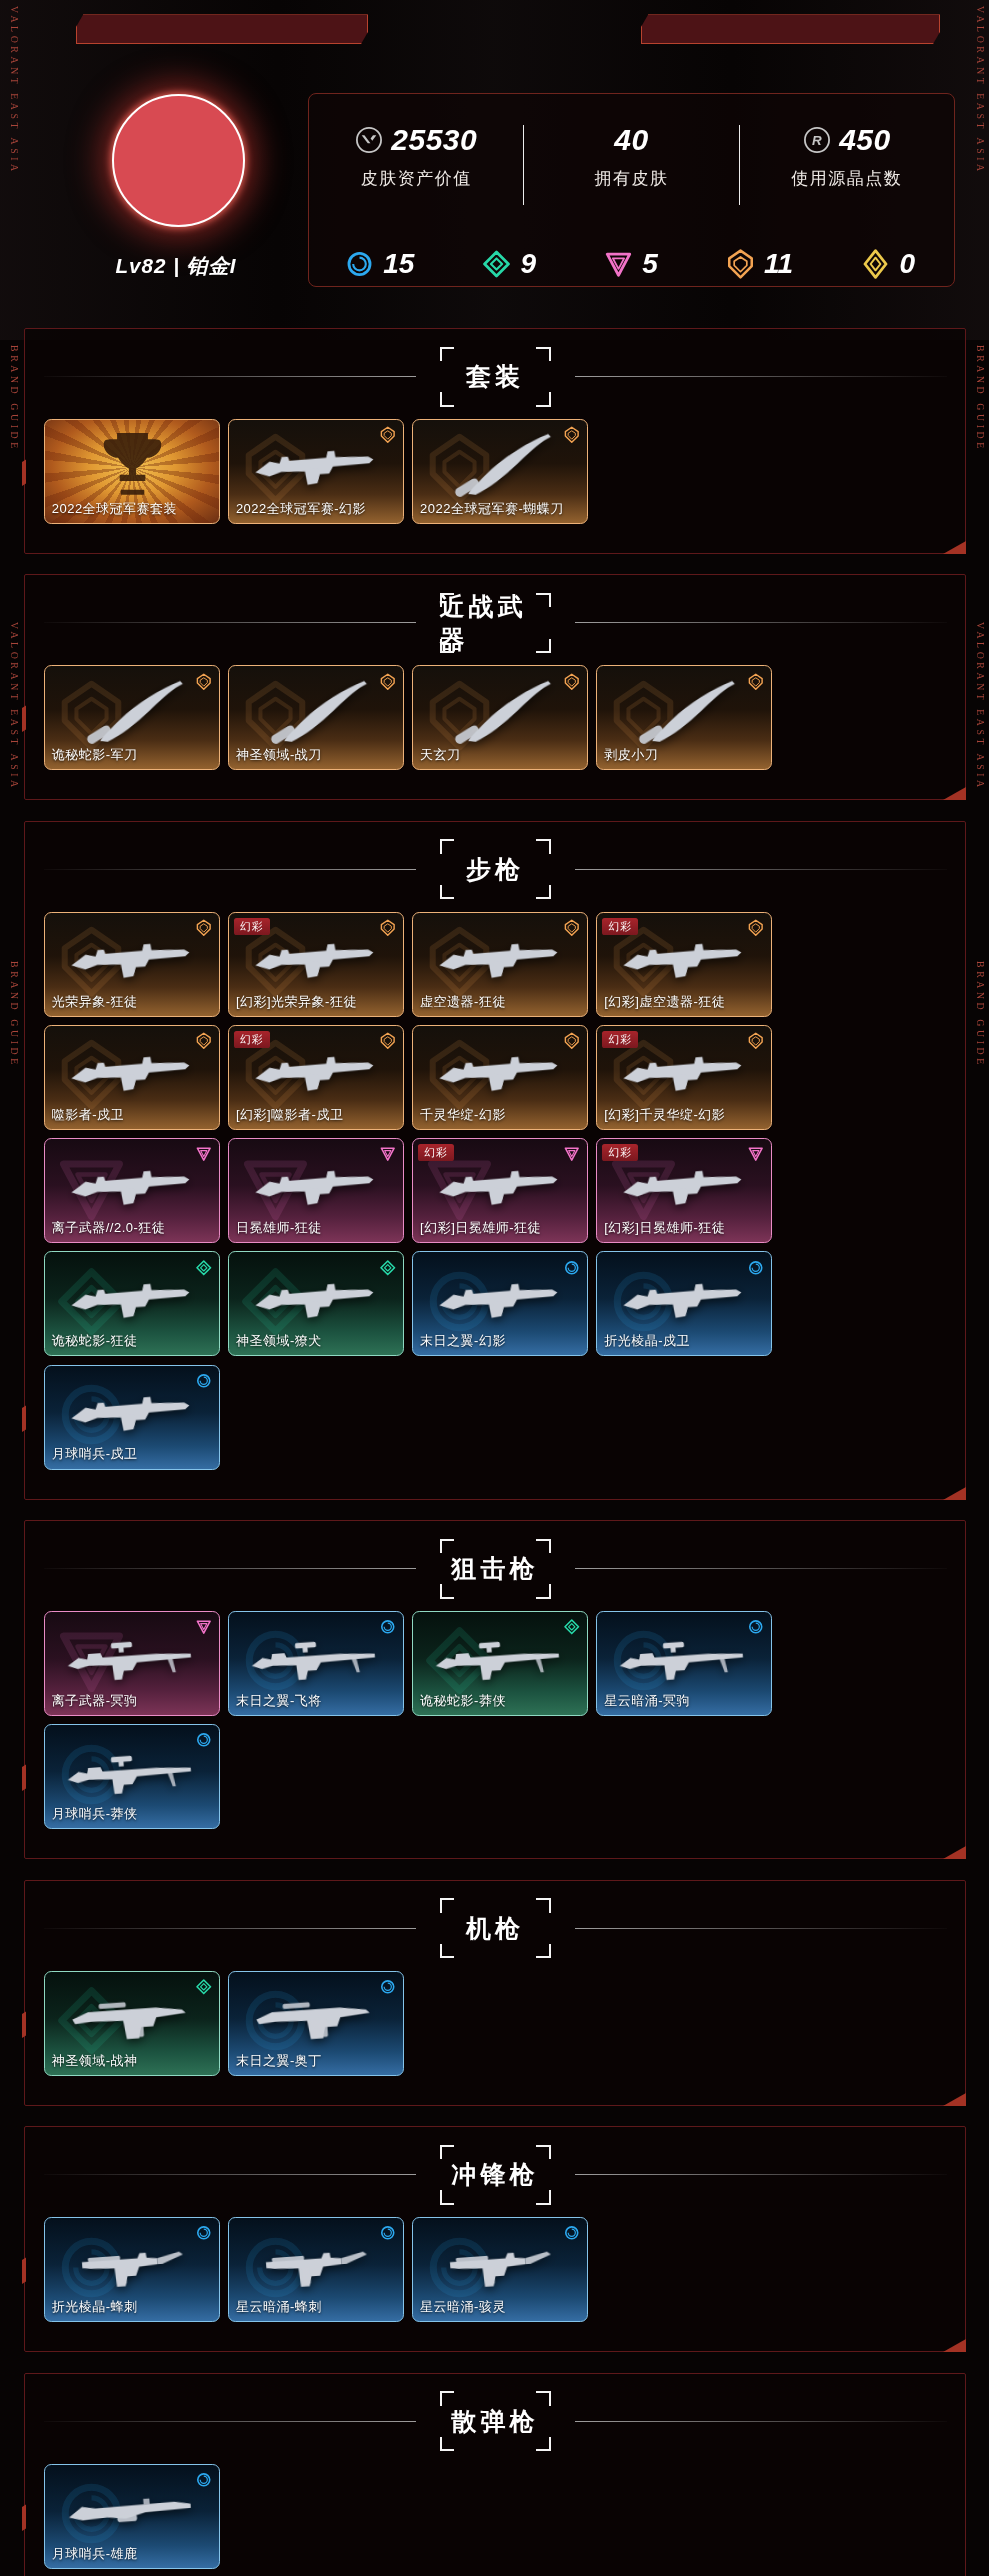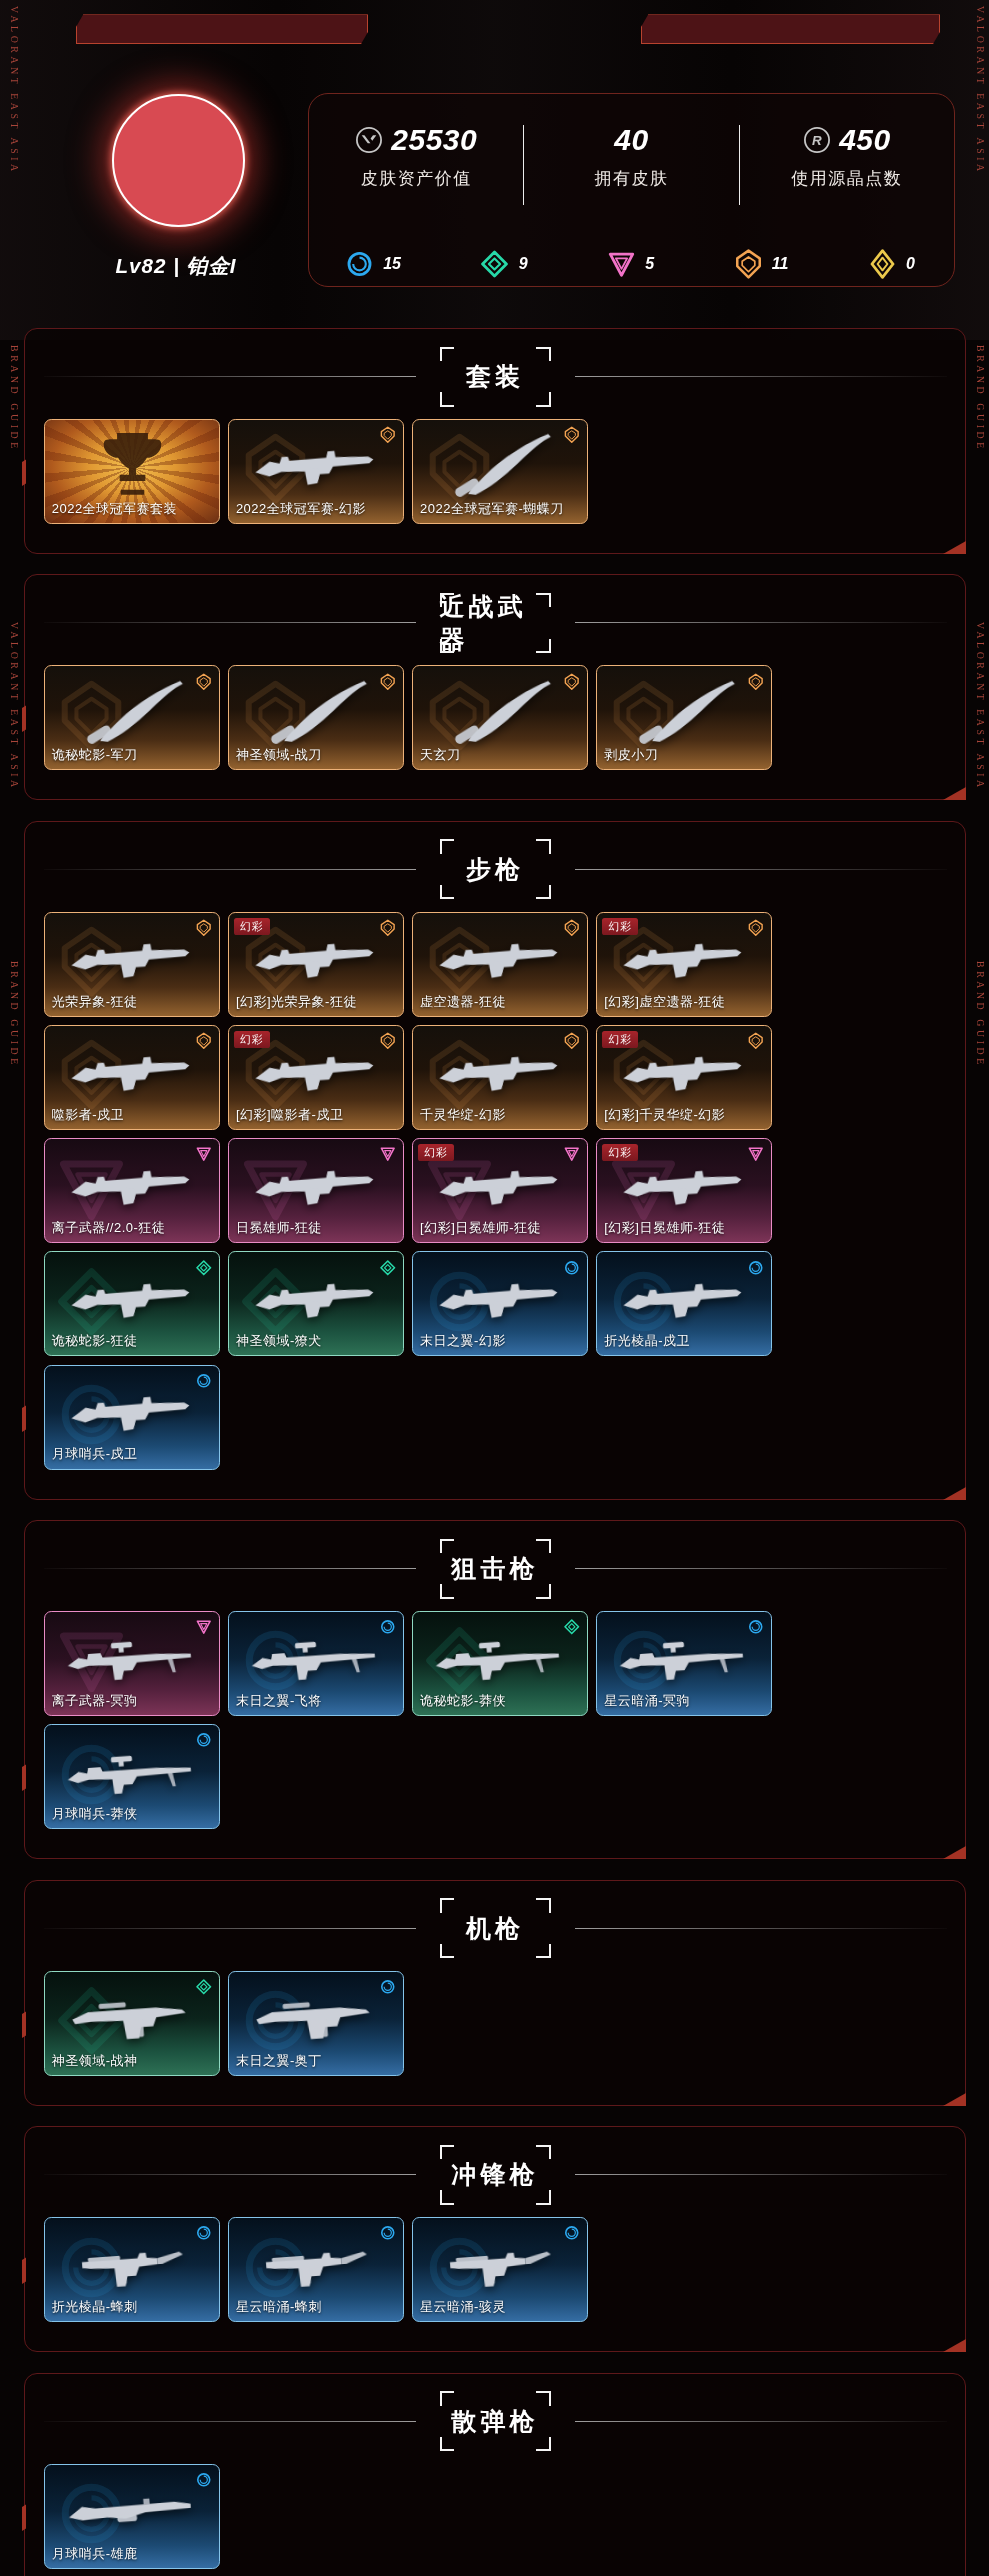--- a/index.html
+++ b/index.html
@@ -20,35 +20,35 @@
         clip-path:polygon(7.2px 0,100% 0,100% 58%,calc(100% - 7.2px) 100%,0 100%,0 42%);}
   .banner-left{left:76px;width:292px;}
   .banner-right{left:641px;width:299px;}
   
   .avatar{position:absolute;left:112px;top:94px;width:129px;height:129px;border-radius:50%;
         background:#d84a52;border:2.6px solid #ffffff;z-index:2;
         box-shadow:0 0 32px 11.3px rgba(226,58,52,.5),0 0 7.2px 1.5px rgba(255,125,112,.85);}
   .level{position:absolute;left:47px;top:252px;width:258px;text-align:center;z-index:2;
         font-size:20.6px;font-weight:bold;font-style:italic;letter-spacing:1px;}
   .stats-panel{position:absolute;left:308px;top:93px;width:645px;height:192px;z-index:2;
-        border:1px solid #6f241d;border-radius:20px;background:rgba(14,5,5,.76);}
+        border:1px solid #6f241d;border-radius:8px;background:rgba(14,5,5,.76);}
   .stats-row{display:flex;align-items:stretch;height:91px;padding-top:29px;}
   .stat{flex:1;display:flex;flex-direction:column;align-items:center;gap:10.3px;}
   .stat-value{display:flex;align-items:center;gap:8.2px;font-size:30px;font-weight:bold;font-style:italic;letter-spacing:0.5px;}
   .stat-ico{width:28px;height:28px;color:#c6c6c6;}
   .stat-label{font-size:17px;color:#efeae6;letter-spacing:1.5px;}
   .vdiv{width:1px;background:#ececec;margin:2.1px 0 9.3px;}
   .currency-row{position:absolute;left:35px;right:39px;top:148px;height:44px;
         display:flex;justify-content:space-between;align-items:center;}
   .cur{display:flex;align-items:center;gap:8.2px;}
   .cur svg{width:31px;height:34px;}
-  .cur-count{font-size:16px;font-weight:bold;font-style:italic;}
+  .cur-count{font-size:28px;font-weight:bold;font-style:italic;}
   
   #sections{position:absolute;left:24px;top:328px;width:942px;display:flex;flex-direction:column;gap:20.6px;z-index:2;}
-  .panel{position:relative;border:1px solid #5e181a;border-radius:13px;background:rgba(10,4,4,.82);
+  .panel{position:relative;border:1px solid #5e181a;border-radius:2px;background:rgba(10,4,4,.82);
         padding:17.5px 18.5px 29px;}
   .panel::before{content:"";position:absolute;left:-2.6px;bottom:68px;width:3.6px;height:24px;
         background:#a33224;transform:skewY(-32deg);}
   .panel::after{content:"";position:absolute;right:-1px;bottom:-1px;width:0;height:0;
         border-left:23px solid transparent;border-bottom:13.4px solid #a33224;}
   .sec-head{display:flex;align-items:center;height:60px;margin-bottom:12.4px;}
   .hline{flex:1;height:1px;}
   .hline.l{background:linear-gradient(to right,rgba(150,150,150,.04),rgba(195,195,195,.8));margin-right:24px;}
   .hline.r{background:linear-gradient(to left,rgba(150,150,150,.04),rgba(195,195,195,.8));margin-left:24px;}
   .bracket{position:relative;width:111px;height:60px;display:flex;align-items:center;justify-content:center;}

